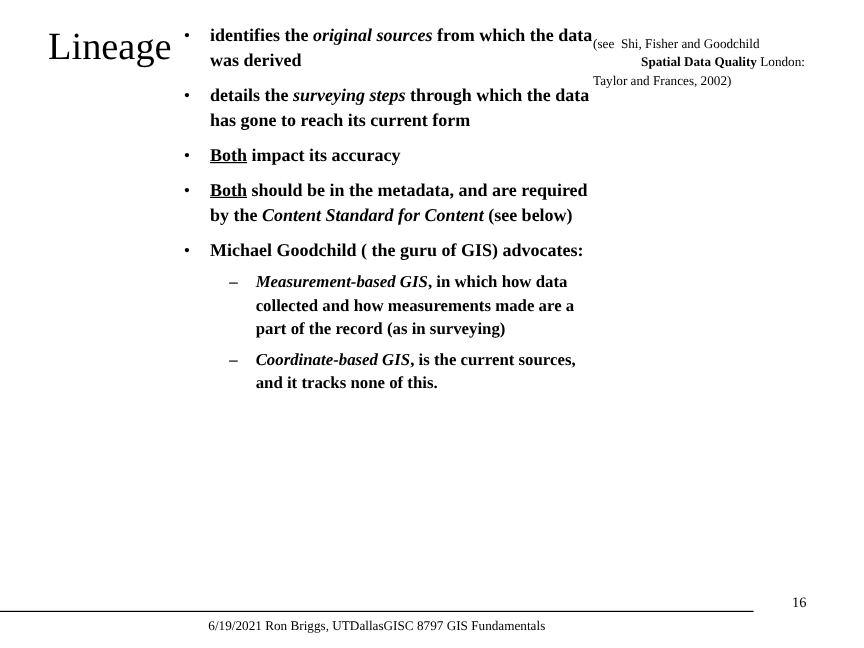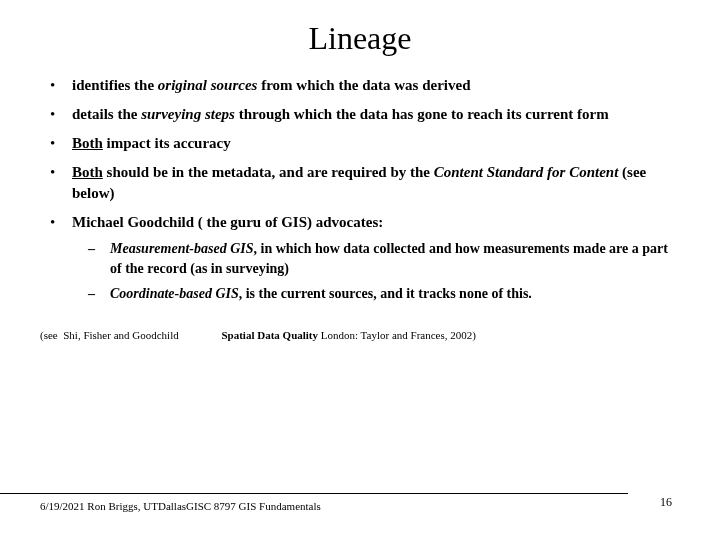--- a/index.html
+++ b/index.html
@@ -17,21 +17,21 @@
       color: #000000;
       overflow: hidden;
       position: relative;
     }
 
     .slide-container {
       width: 720px;
       height: 540px;
       padding: 20px 40px 20px 40px;
       display: flex;
-      flex-direction: column;
+      flex-direction: row;
     }
 
     .title {
       text-align: center;
       font-size: 32px;
       font-weight: normal;
       margin-bottom: 18px;
       font-family: 'Times New Roman', Times, serif;
     }
 
@@ -107,23 +107,23 @@
       line-height: 1.4;
       color: #000;
     }
 
     .footer-bar {
       position: absolute;
       bottom: 12px;
       left: 0;
       width: 628px;
       display: flex;
-      justify-content: flex-start;
+      justify-content: center;
       align-items: center;
-      padding: 16px 40px;
+      padding: 0 40px;
       font-size: 11px;
       color: #000;
       border-top: 1px solid #000;
       padding-top: 6px;
     }
 
     .page-number {
       position: absolute;
       bottom: 30px;
       right: 48px;

